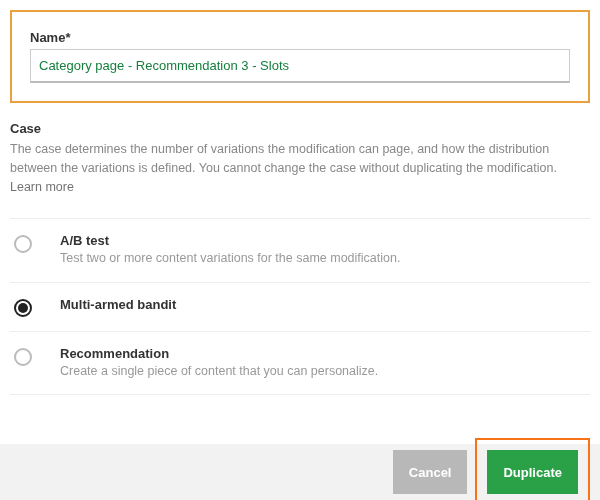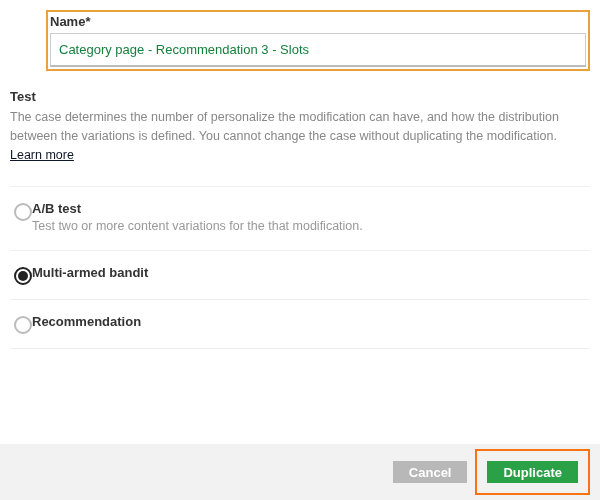--- a/index.html
+++ b/index.html
@@ -17,23 +17,22 @@
     padding: 10px 10px 0 10px;
   }
   .field-label {
     font-weight: 600;
     color: #333;
     margin-bottom: 4px;
     font-size: 13px;
   }
   .name-block {
     border: 2px solid #e9a13b;
-    padding: 2px;
+    padding: 18px;
     margin-bottom: 18px;
-    margin-left: 36px;
   }
   .name-input {
     width: 100%;
     font-size: 13px;
     padding: 8px 8px;
     border: 1px solid #ccc;
     border-bottom: 2px solid #bbb;
     background: #fff;
     color: #15803d;
     outline: none;
@@ -45,40 +44,39 @@
     margin-bottom: 4px;
     font-size: 13px;
   }
   .case-desc {
     color: #888;
     font-size: 12.5px;
     line-height: 1.5;
     margin-bottom: 22px;
   }
   .learn-more {
-    color: #0f172a;
-    text-decoration: underline;
+    color: #737373;
     cursor: pointer;
   }
   .original-case {
     font-size: 14px;
     color: #555;
     margin-bottom: 14px;
   }
   .original-case .value {
     font-weight: 700;
     color: #333;
   }
   .options {
     border-top: 1px solid #eee;
   }
   .option {
     display: flex;
     align-items: flex-start;
-    gap: 0;
+    gap: 28px;
     padding: 14px 4px 14px 4px;
     border-bottom: 1px solid #eee;
     cursor: pointer;
   }
   .radio {
     flex: 0 0 auto;
     width: 18px;
     height: 18px;
     border: 2px solid #bbb;
     border-radius: 50%;
@@ -117,21 +115,21 @@
     right: 0;
     height: 56px;
     background: #f2f2f2;
     display: flex;
     align-items: center;
     justify-content: flex-end;
     padding: 0 10px;
     gap: 8px;
   }
   .btn {
-    height: 22px;
+    height: 44px;
     padding: 0 16px;
     border: none;
     font-size: 13px;
     font-weight: 600;
     cursor: pointer;
     font-family: inherit;
   }
   .btn-cancel {
     background: #b8b8b8;
     color: #fff;
@@ -149,47 +147,48 @@
 </head>
 <body>
 
 <div class="content">
 
   <div class="name-block">
     <div class="field-label">Name*</div>
     <input type="text" class="name-input" value="Category page - Recommendation 3 - Slots" style="">
   </div>
 
-  <div class="section-title">Test</div>
+  <div class="section-title">Case</div>
   <div class="case-desc">
-    <span>The case determines the number of personalize the modification can have, and how the distribution between the variations is defined. You cannot change the case without duplicating the modification. </span><a class="learn-more">Learn more</a>
+    <span>The case determines the number of variations the modification can page, and how the distribution between the variations is defined. You cannot change the case without duplicating the modification. </span><a class="learn-more">Learn more</a>
   </div>
 
 
   <div class="options">
 
     <div class="option">
       <div class="radio"></div>
       <div class="opt-text">
         <div class="opt-title">A/B test</div>
-        <div class="opt-desc">Test two or more content variations for the that modification.</div>
+        <div class="opt-desc">Test two or more content variations for the same modification.</div>
       </div>
     </div>
 
     <div class="option">
       <div class="radio selected"></div>
       <div class="opt-text">
         <div class="opt-title">Multi-armed bandit</div>
       </div>
     </div>
 
     <div class="option">
       <div class="radio"></div>
       <div class="opt-text">
         <div class="opt-title">Recommendation</div>
+        <div class="opt-desc">Create a single piece of content that you can personalize.</div>
       </div>
     </div>
 
   </div>
 </div>
 
 <div class="footer">
   <button class="btn btn-cancel">Cancel</button>
   <span class="btn-primary-wrap">
     <button class="btn btn-primary">Duplicate</button>

